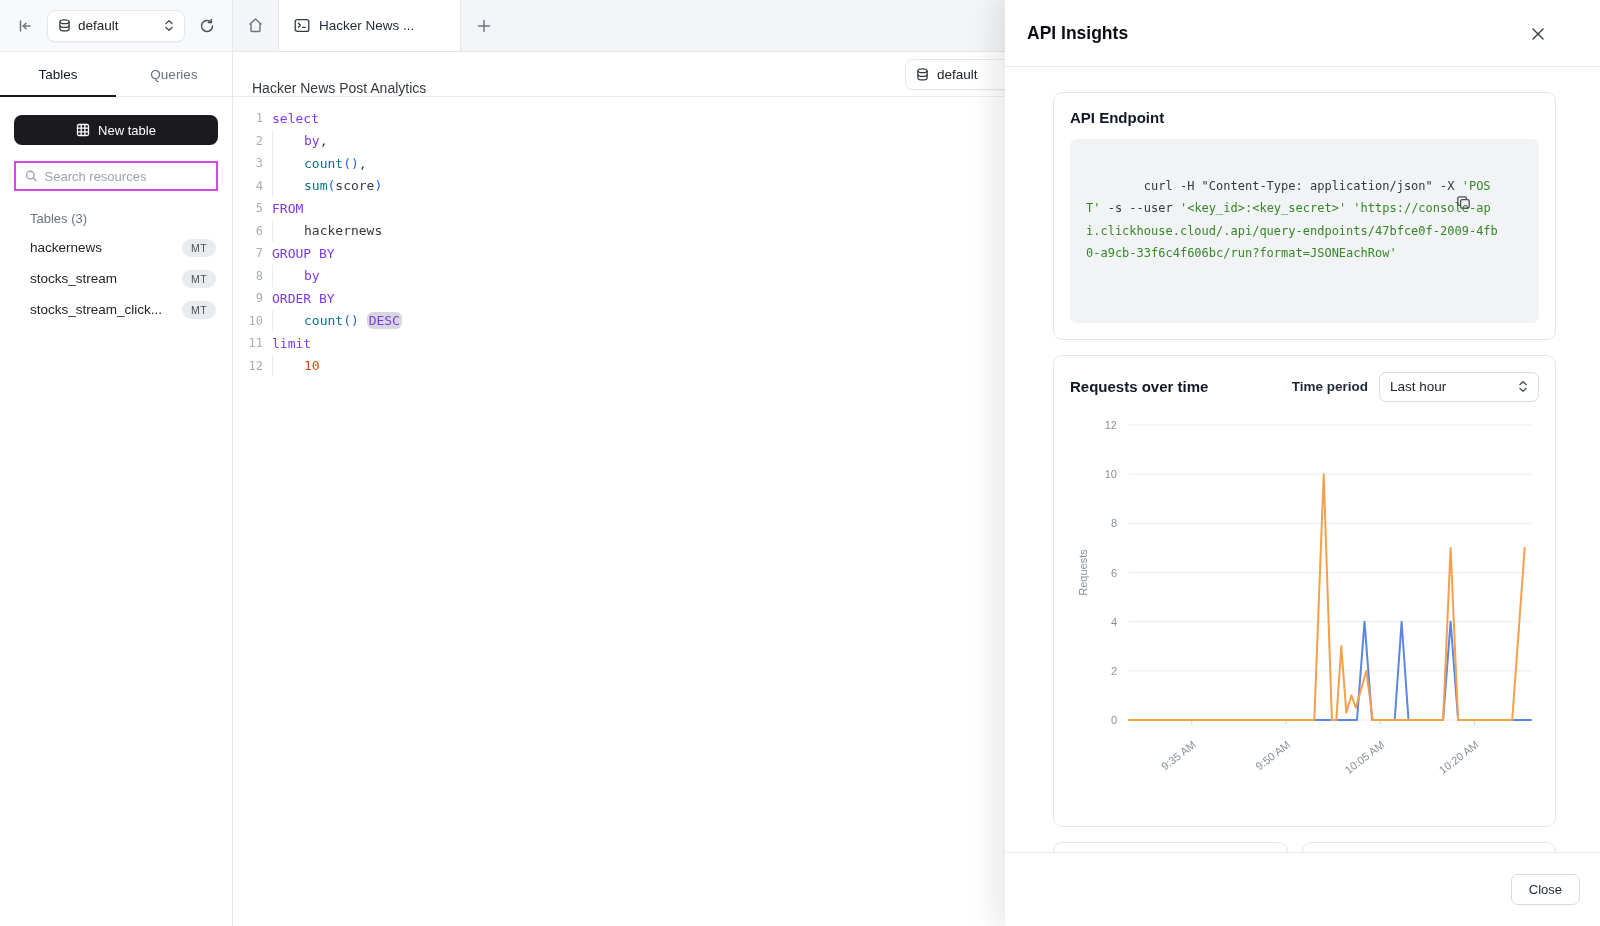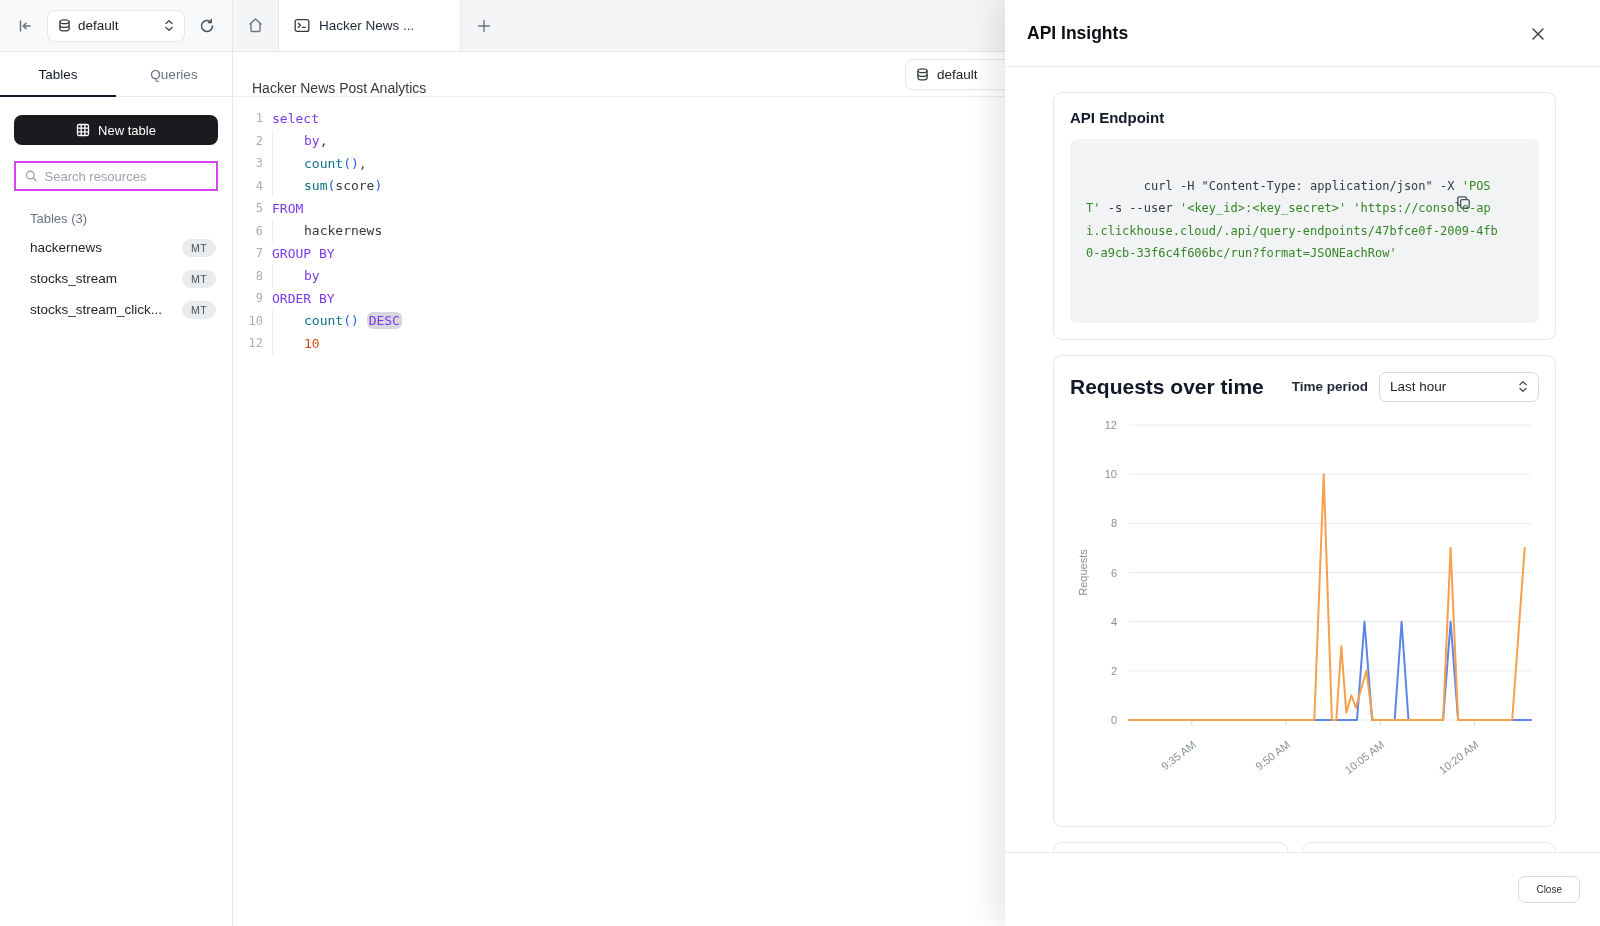--- a/index.html
+++ b/index.html
@@ -89,37 +89,37 @@
   .endpoint-card { padding:16px; }
   .curl-block { margin-top:13px; background:#f1f3f5; border-radius:7px;
     padding:13px 40px 13px 16px; position:relative;
     font-family:"DejaVu Sans Mono", monospace; font-size:12px; line-height:22.5px;
     color:#343a40; word-break:break-all; white-space:pre-wrap; }
   .seg.grn { color:#368727; }
   .copy-btn { position:absolute; top:11px; right:11px; cursor:pointer; }
 
   .requests-card { margin-top:15px; padding:16px 16px 10px 16px; }
   .req-head { display:flex; align-items:center; }
-  .req-title { font-size:21px; font-weight:700; color:#111827; flex:1; }
+  .req-title { font-size:15px; font-weight:700; color:#111827; flex:1; }
   .tp-label { font-size:13.5px; font-weight:600; color:#1f2937; margin-right:11px;text-align:right; }
   .tp-select { width:160px; height:30px; border:1px solid #d7dade; border-radius:7px;
     display:flex; align-items:center; padding:0 10px; font-size:13.5px; color:#212529;
     cursor:pointer; background:#fff; }
   .tp-select .lbl { flex:1; }
   .chart-wrap { margin-top:10px; }
   .ax { font-family:"Liberation Sans", sans-serif; font-size:11px; fill:#8a9199; }
 
   .stats-row { margin-top:15px; display:grid; grid-template-columns:1fr 1.08fr; gap:14px; }
   .stat-card { padding:17px 16px; }
 
   .panel-footer { position:absolute; left:0; right:0; bottom:0; height:74px; background:#fff;
     border-top:1px solid #e9ecef; display:flex; align-items:center; justify-content:flex-end;
     padding:0 20px; }
   .close-btn { background:#fff; border:1px solid #d7dade; border-radius:7px;
-    padding:7px 17px; font-size:10px; color:#1f2937; cursor:pointer;
+    padding:7px 17px; font-size:13px; color:#1f2937; cursor:pointer;
     font-family:"Liberation Sans", sans-serif; }
 
   svg.ic { display:block; }
 </style>
 </head>
 <body>
 
 <div class="sidebar">
   <div class="sidebar-toolbar">
     <div class="icon-btn">
@@ -259,20 +259,24 @@
           <span class="gutter">8</span>
           <span class="code-text"><span class="indent-guide"></span><span class="tok kw">by</span></span>
         </div>
         <div class="code-line">
           <span class="gutter">9</span>
           <span class="code-text"><span class="tok kw">ORDER BY</span></span>
         </div>
         <div class="code-line">
           <span class="gutter">10</span>
           <span class="code-text"><span class="indent-guide"></span><span class="tok fn">count</span><span class="tok pr">()</span><span class="tok pl"> </span><span class="tok kw hl">DESC</span></span>
+        </div>
+        <div class="code-line">
+          <span class="gutter">11</span>
+          <span class="code-text"><span class="tok kw">limit</span></span>
         </div>
         <div class="code-line">
           <span class="gutter">12</span>
           <span class="code-text"><span class="indent-guide"></span><span class="tok num">10</span></span>
         </div>
       </div>
   </div>
 </div>
 
 <div class="panel">

